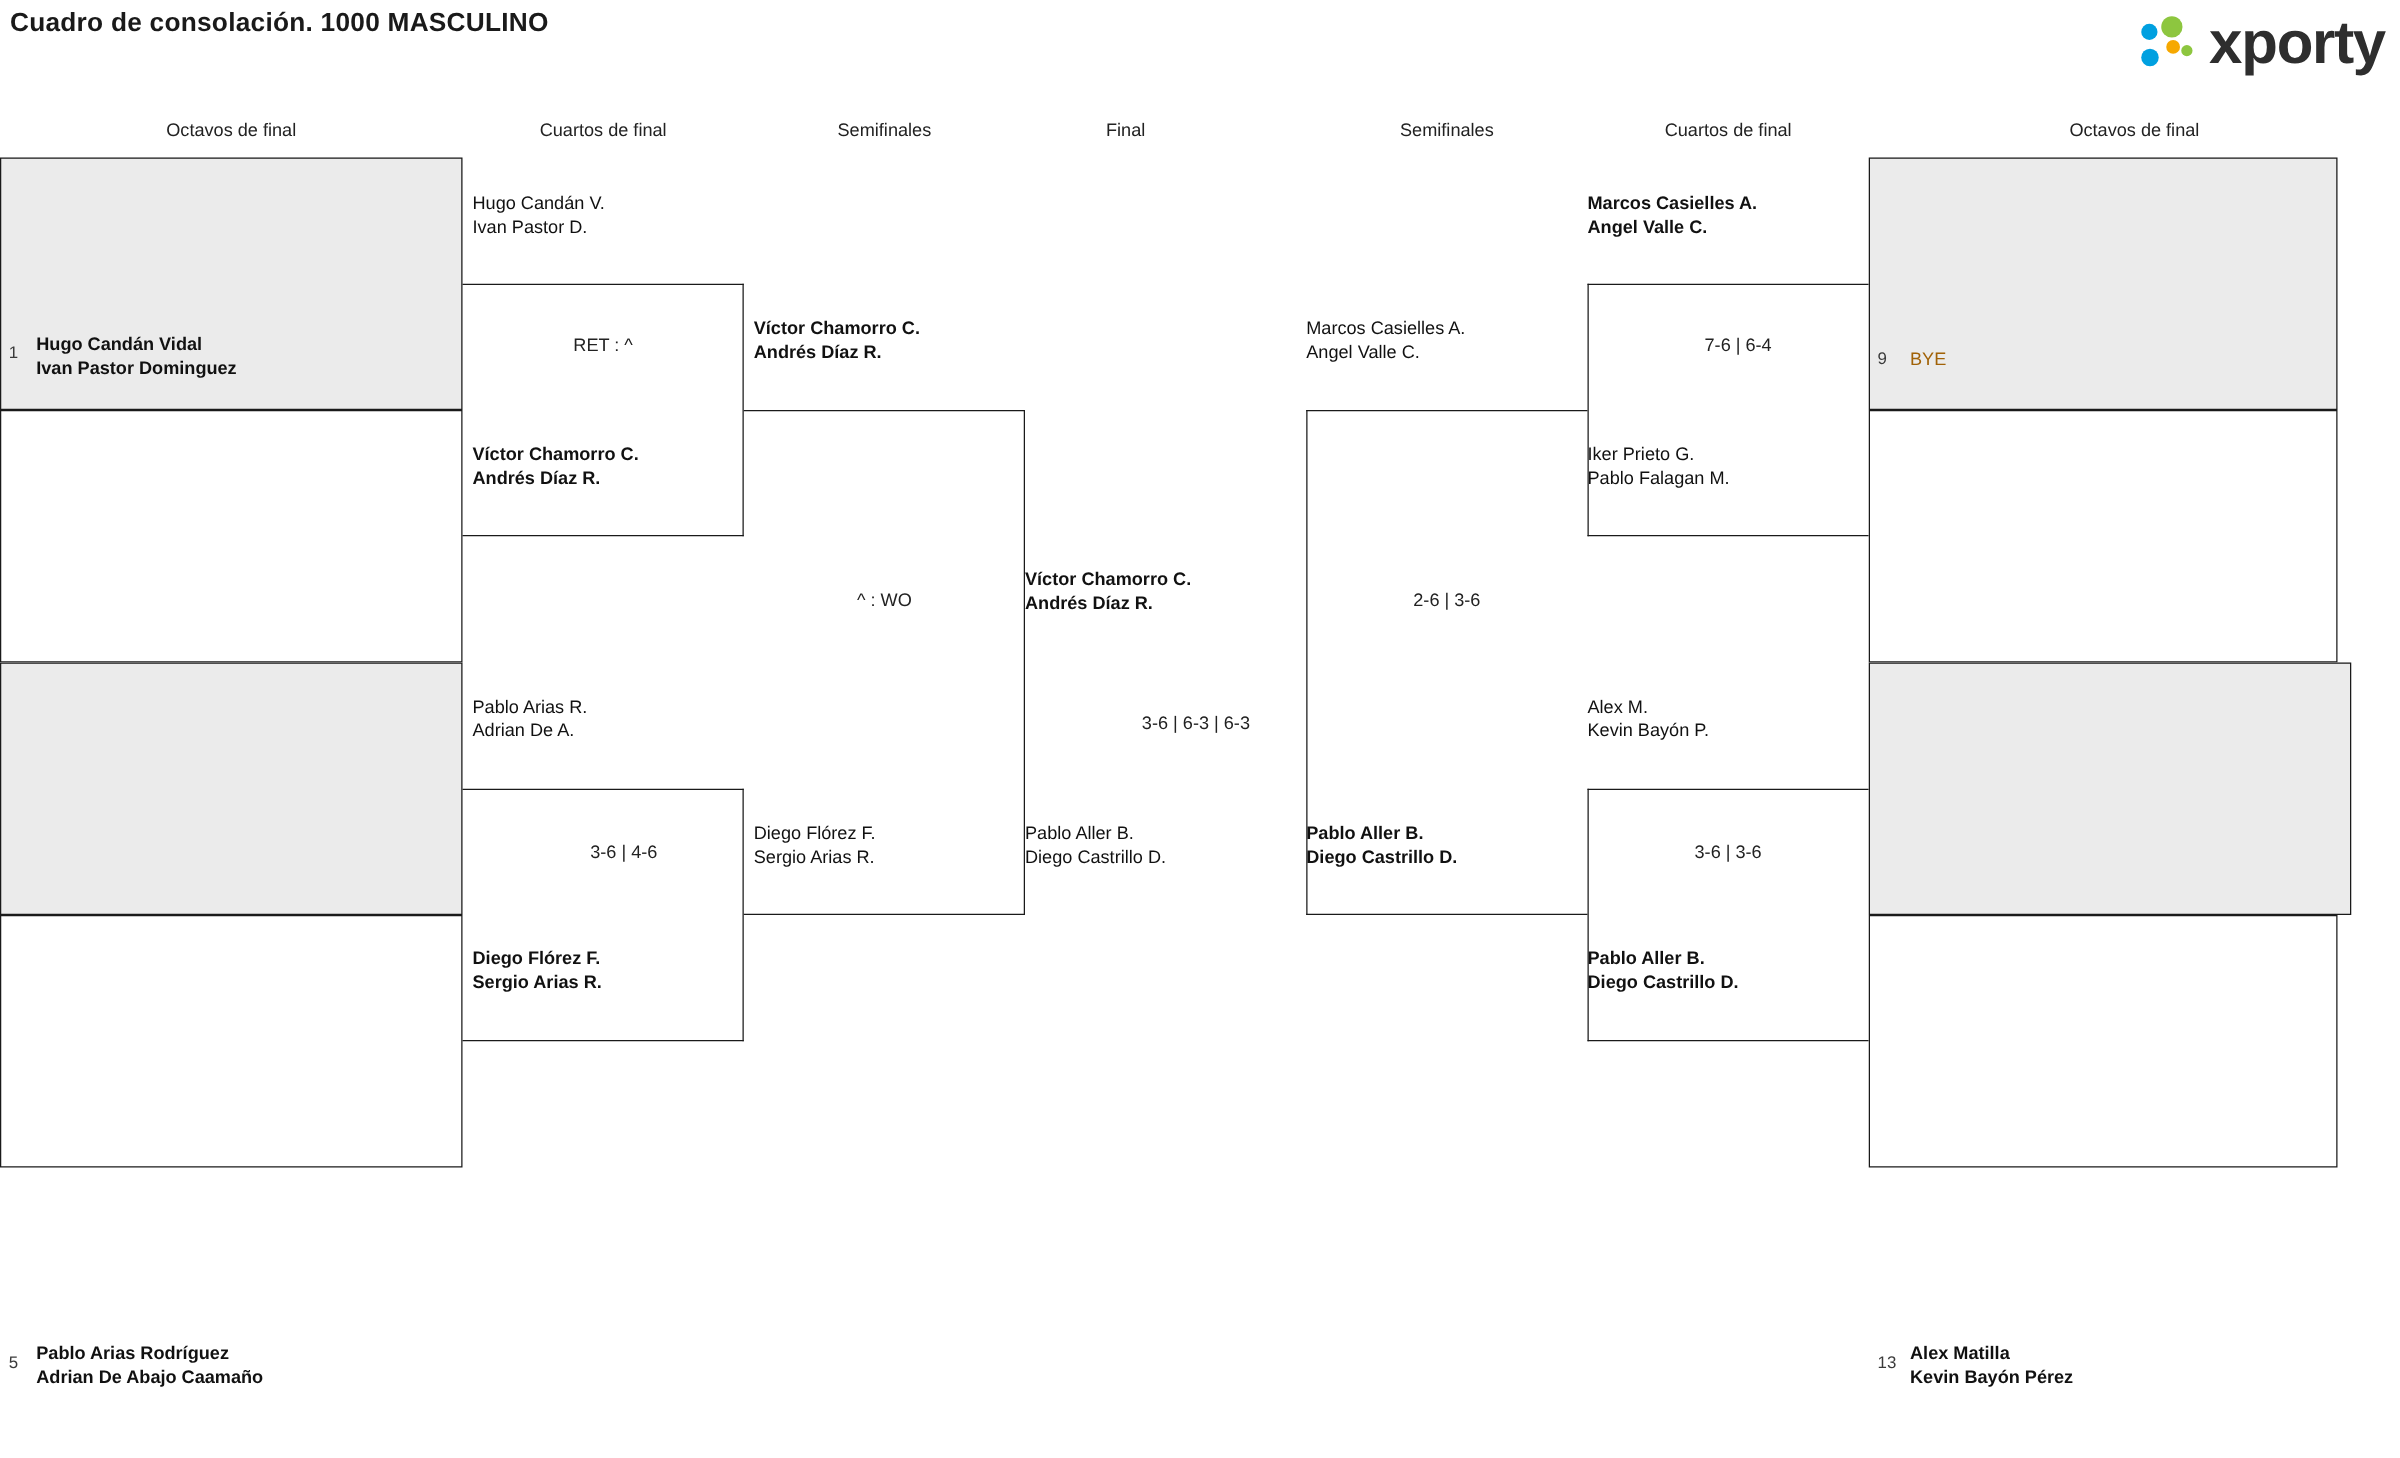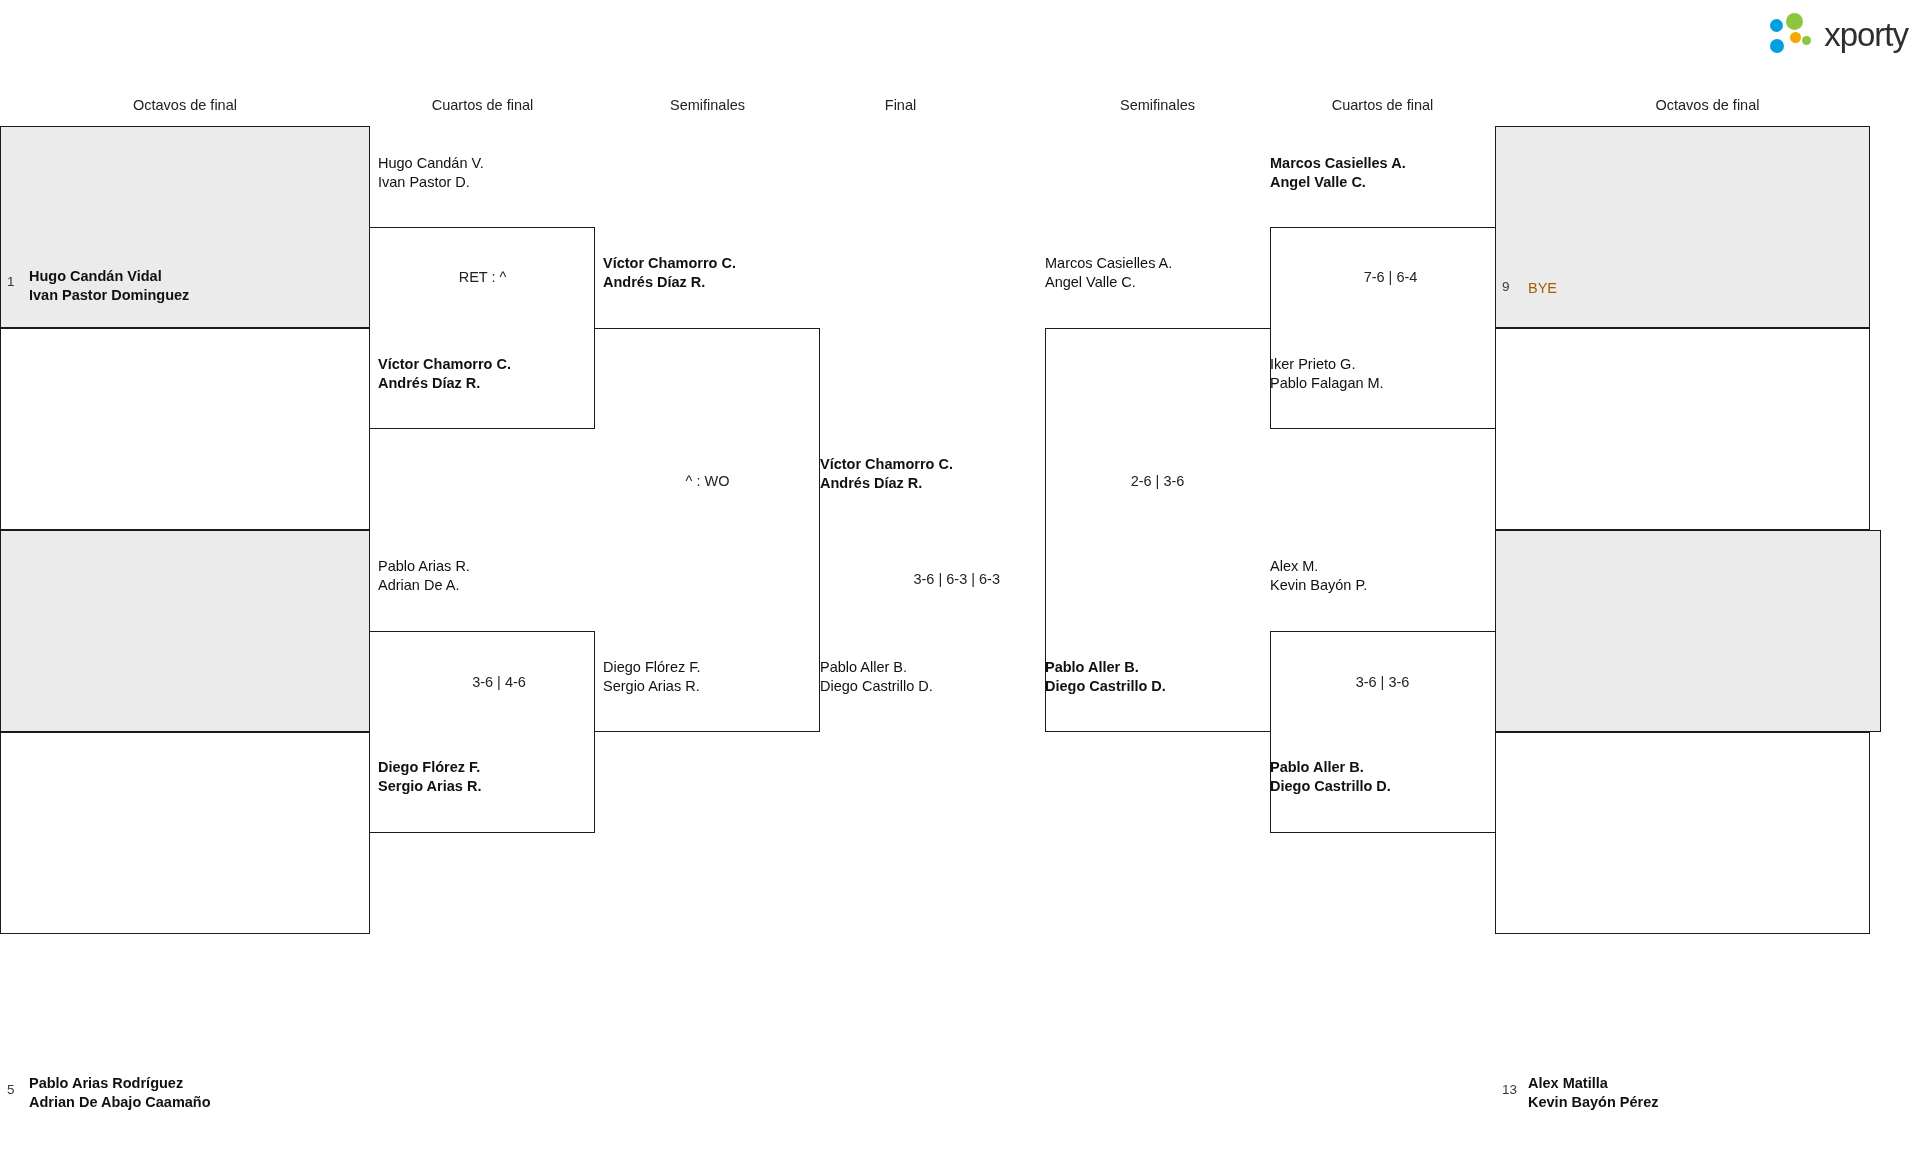--- a/index.html
+++ b/index.html
@@ -14,21 +14,21 @@
   #root { position: relative; width: 1920px; height: 1166px; }
 
   
   .title-block { position: absolute; left: 8px; top: 6px; }
   .title-line1 { font-size: 21px; font-weight: bold; letter-spacing: .2px; line-height: 26px; }
   .title-line2 { font-size: 21px; font-weight: bold; letter-spacing: .2px; line-height: 26px; }
 
   .logo { position: absolute; right: 12px; top: 8px; height: 54px; display: flex; align-items: center; }
   .logo-dots { position: relative; width: 48px; height: 44px; margin-right: 6px; }
   .dot { position: absolute; border-radius: 50%; }
-  .logo-word { font-size: 33px; font-weight: normal; color: #2e2e2e; letter-spacing: -1px; line-height: 40px; }
+  .logo-word { font-size: 48px; font-weight: bold; color: #2e2e2e; letter-spacing: -1px; line-height: 40px; }
 
   
   .round-head {
     position: absolute; text-align: center; font-size: 14.5px; color: #222;
     top: 96px; line-height: 18px;
   }
 
   
   .slot {
     position: absolute; border: 1px solid #1a1a1a; background: #ffffff;
@@ -60,20 +60,21 @@
   }
   .label.bold { font-weight: bold; }
   .label.right { text-align: left; }
 </style>
 </head>
 <body>
 
 <div id="root">
 
   <div class="title-block">
+    <div class="title-line2">Cuadro de consolación. 1000 MASCULINO</div>
   </div>
 
   <div class="logo">
     <div class="logo-dots">
       <div class="dot" style="left:0px;  top:6px;  width:13px; height:13px; background:#00a0e0;"></div>
       <div class="dot" style="left:16px; top:0px;  width:17px; height:17px; background:#8dc63f;"></div>
       <div class="dot" style="left:20px; top:19px; width:11px; height:11px; background:#f6a800;"></div>
       <div class="dot" style="left:0px;  top:26px; width:14px; height:14px; background:#00a0e0;"></div>
       <div class="dot" style="left:32px; top:23px; width:9px;  height:9px;  background:#8dc63f;"></div>
     </div>

